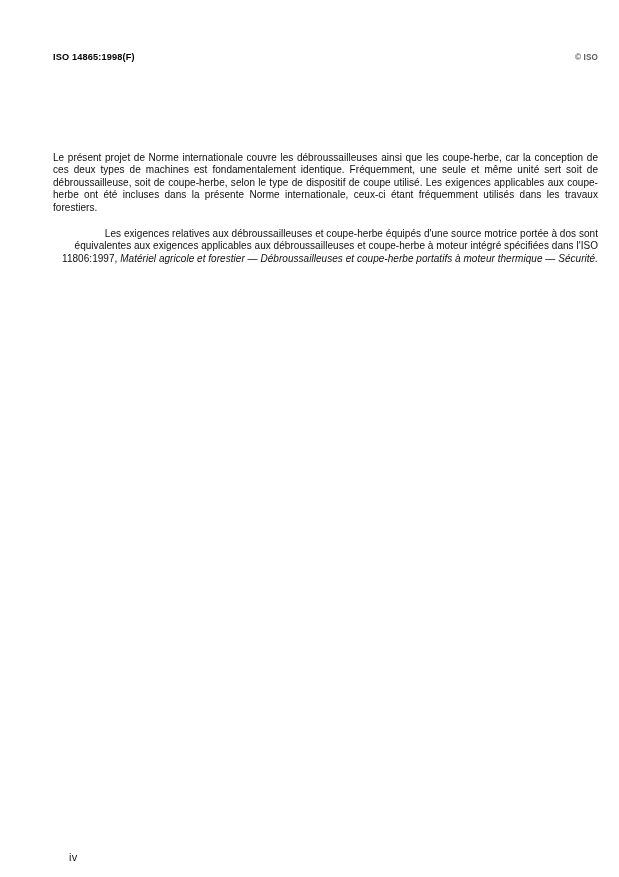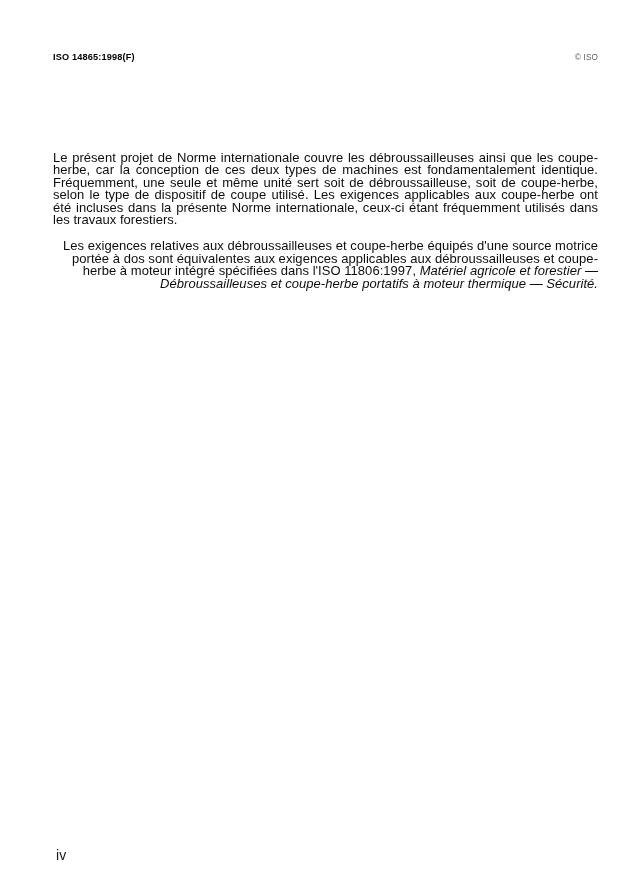--- a/index.html
+++ b/index.html
@@ -36,21 +36,21 @@
   .doc-ref {
     font-size: 9.2px;
     font-weight: bold;
     letter-spacing: 0.15px;
     color: #000000;
     white-space: nowrap;
   }
 
   .copyright {
     font-size: 8.2px;
-    font-weight: normal;
+    font-weight: bold;
     color: #5b5b5b;
     white-space: nowrap;
     letter-spacing: 0.1px;
   }
 
   
   .content {
     position: absolute;
     left: 37px;
     top: 136px;
@@ -59,21 +59,21 @@
 
   .section-title {
     font-size: 11.6px;
     font-weight: bold;
     letter-spacing: 0.1px;
     margin: 0 0 17px 0;
     color: #000000;
   }
 
   p.para {
-    font-size: 13px;
+    font-size: 10px;
     line-height: 12.4px;
     margin: 0 0 14px 0;
     color: #0d0d0d;
     letter-spacing: 0.04px;
   }
 
   p.para:last-child {
     margin-bottom: 0;
   }
 
@@ -86,23 +86,23 @@
     text-align: right;
   }
 
   .italic-title {
     font-style: italic;
   }
 
   
   .folio {
     position: absolute;
-    left: 40px;
+    left: 53px;
     bottom: 30px;
-    font-size: 14px;
+    font-size: 11px;
     color: #1a1a1a;
     letter-spacing: 0.2px;
   }
 </style>
 </head>
 <body>
 
 <div class="page">
 
   <div class="running-head">

